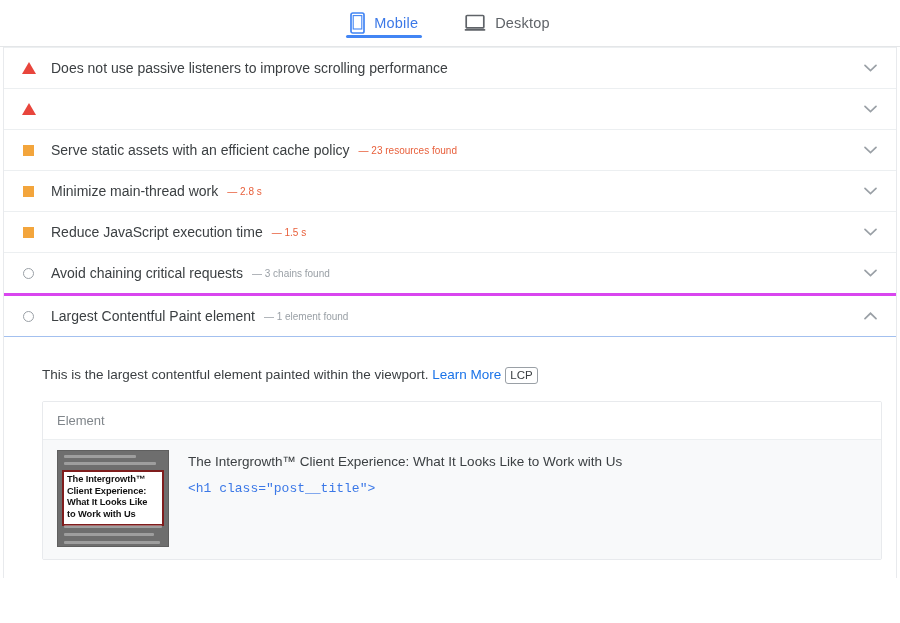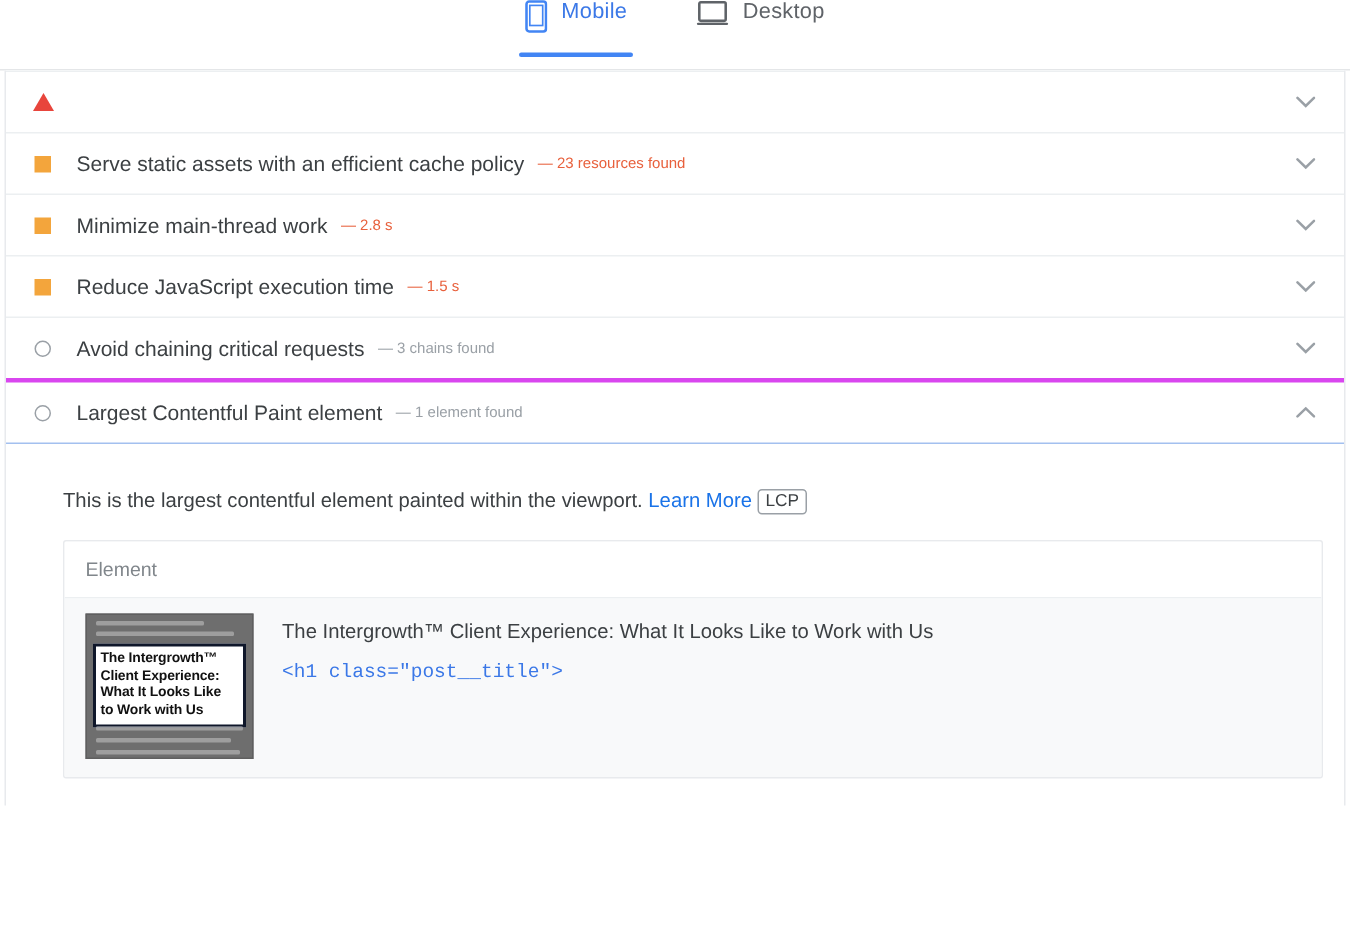--- a/index.html
+++ b/index.html
@@ -17,21 +17,21 @@
     height: 47px;
     display: flex;
     align-items: flex-start;
     justify-content: center;
     gap: 34px;
     border-bottom: 1px solid #e4e6e8;
     background: #fff;
   }
   .tab {
     display: flex;
-    align-items: flex-start;
+    align-items: center;
     gap: 9px;
     height: 46px;
     padding: 0 6px;
     position: relative;
     cursor: pointer;
   }
   .tab .tab-label {
     font-size: 14.5px;
     letter-spacing: .2px;
     color: #5f6368;
@@ -178,21 +178,21 @@
     position: absolute;
     height: 3px;
     background: rgba(225,225,225,.42);
     border-radius: 1px;
   }
   .thumb-box {
     position: absolute;
     left: 4px; right: 4px;
     top: 19px;
     background: #ffffff;
-    border: 2px solid #0f172a;
+    border: 2px solid #7f1d1d;
     padding: 2px 3px 3px 3px;
   }
   .thumb-box span {
     display: block;
     font-size: 9.3px;
     line-height: 11.6px;
     font-weight: bold;
     color: #111;
     letter-spacing: -.1px;
     white-space: nowrap;
@@ -233,20 +233,34 @@
           <rect x="2.2" y="1.5" width="17.6" height="12.4" rx="1" stroke="#5f6368" stroke-width="1.7"></rect>
           <rect x="0.6" y="15.1" width="20.8" height="1.6" rx="0.8" fill="#5f6368"></rect>
         </svg>
       </span>
       <span class="tab-label">Desktop</span>
     </div>
   </div>
 
   <div class="card">
 
+    <div class="audit">
+      <div class="audit-head">
+        <span class="score-ico">
+            <i class="tri"></i>
+          </span>
+        <span class="audit-title">Does not use passive listeners to improve scrolling performance</span>
+        <span class="spacer"></span>
+        <span class="chev">
+          <svg width="13" height="8" viewBox="0 0 13 8">
+              <path d="M1 1.3 L6.5 6.6 L12 1.3" stroke="#9aa0a6" stroke-width="1.7" fill="none" stroke-linecap="round"></path>
+            </svg>
+        </span>
+      </div>
+    </div>
 
     <div class="audit">
       <div class="audit-head">
         <span class="score-ico">
             <i class="tri"></i>
           </span>
         <span class="spacer"></span>
         <span class="chev">
           <svg width="13" height="8" viewBox="0 0 13 8">
               <path d="M1 1.3 L6.5 6.6 L12 1.3" stroke="#9aa0a6" stroke-width="1.7" fill="none" stroke-linecap="round"></path>

